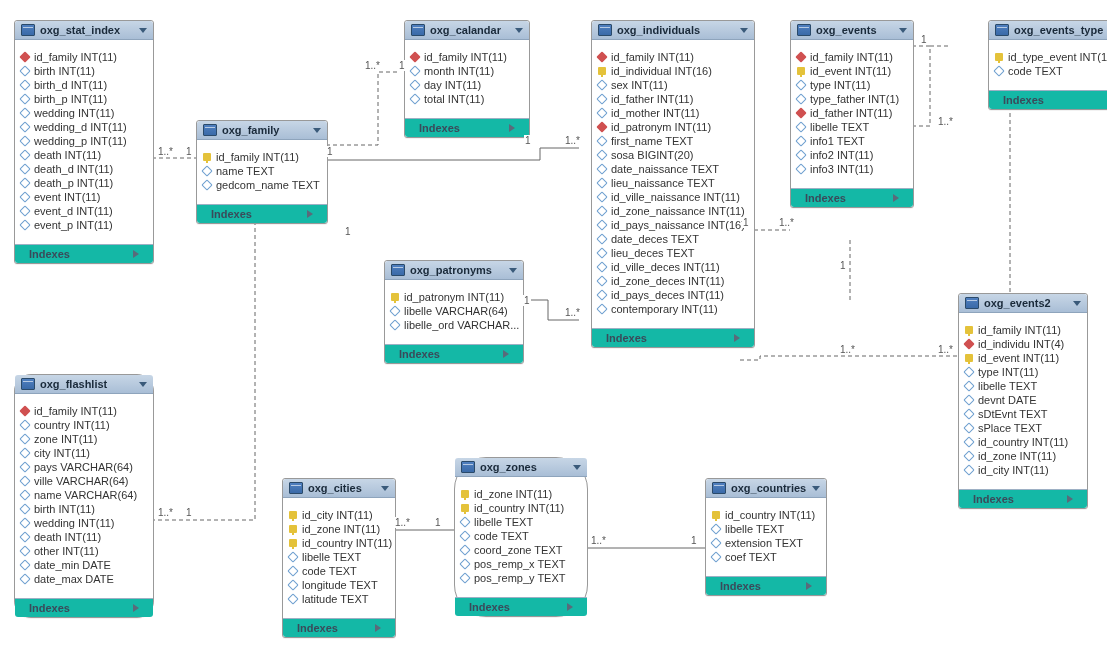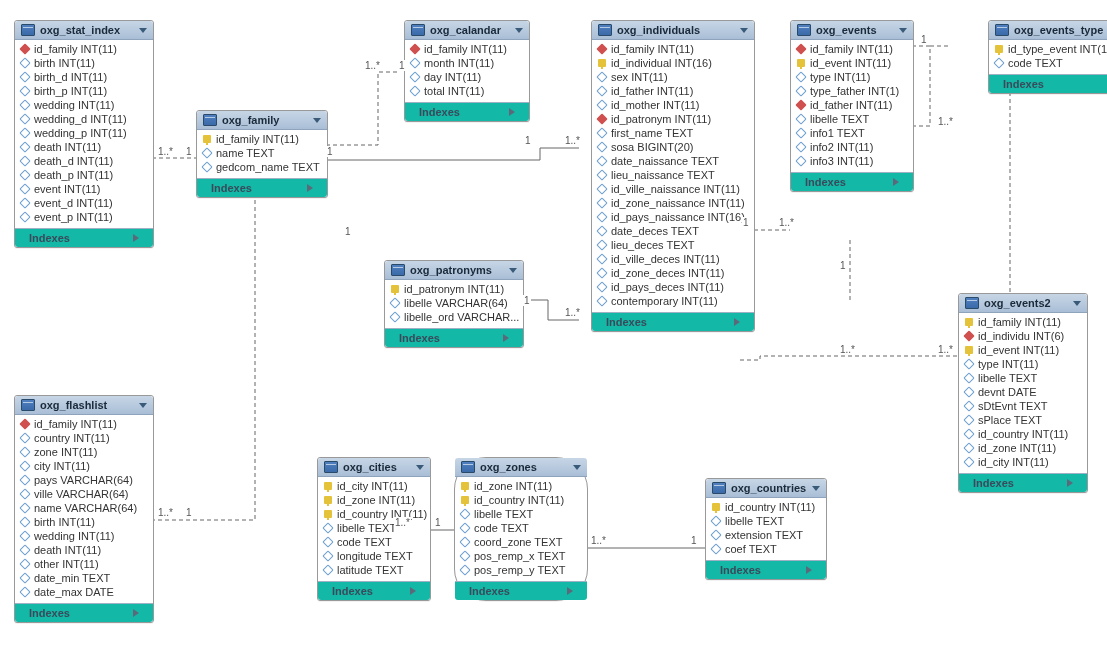--- a/index.html
+++ b/index.html
@@ -56,21 +56,21 @@
     opacity:.6;
   }
   .entity .hdr .ttl { flex: 1; }
   .entity .hdr .arrow {
     width: 0; height: 0;
     border-left: 4px solid transparent;
     border-right: 4px solid transparent;
     border-top: 5px solid #3a5a7a;
   }
   .entity .cols {
-    padding: 2px 0;
+    padding: 10px 0;
   }
   .col {
     display: flex;
     align-items: center;
     gap: 5px;
     padding: 1px 6px;
     white-space: nowrap;
   }
   .col .ic {
     width: 8px; height: 8px;
@@ -200,21 +200,21 @@
       <div class="col">
         <span class="ic opt"></span>
         <span>event_p INT(11)</span>
       </div>
     </div>
     <div class="idx">
       <span>Indexes</span>
       <span class="tri"></span>
     </div>
   </div>
-<div class="entity" id="e-flashlist" style="left:14px; top:395px; width:138px;">
+<div class="entity" id="e-flashlist" style="left:14px; top:374px; width:138px;border-radius:17px;">
     <div class="hdr">
       <span class="table-ic"></span>
       <span class="ttl">oxg_flashlist</span>
       <span class="arrow"></span>
     </div>
     <div class="cols">
       <div class="col">
         <span class="ic req"></span>
         <span>id_family INT(11)</span>
       </div>
@@ -253,33 +253,33 @@
       <div class="col">
         <span class="ic opt"></span>
         <span>death INT(11)</span>
       </div>
       <div class="col">
         <span class="ic opt"></span>
         <span>other INT(11)</span>
       </div>
       <div class="col">
         <span class="ic opt"></span>
-        <span>date_min TEXT</span>
+        <span>date_min DATE</span>
       </div>
       <div class="col">
         <span class="ic opt"></span>
         <span>date_max DATE</span>
       </div>
     </div>
     <div class="idx">
       <span>Indexes</span>
       <span class="tri"></span>
     </div>
   </div>
-<div class="entity" id="e-family" style="left:196px; top:110px; width:130px;">
+<div class="entity" id="e-family" style="left:196px; top:120px; width:130px;">
     <div class="hdr">
       <span class="table-ic"></span>
       <span class="ttl">oxg_family</span>
       <span class="arrow"></span>
     </div>
     <div class="cols">
       <div class="col">
         <span class="ic key"></span>
         <span>id_family INT(11)</span>
       </div>
@@ -516,21 +516,21 @@
       <span class="ttl">oxg_events2</span>
       <span class="arrow"></span>
     </div>
     <div class="cols">
       <div class="col">
         <span class="ic key"></span>
         <span>id_family INT(11)</span>
       </div>
       <div class="col">
         <span class="ic req"></span>
-        <span>id_individu INT(6)</span>
+        <span>id_individu INT(4)</span>
       </div>
       <div class="col">
         <span class="ic key"></span>
         <span>id_event INT(11)</span>
       </div>
       <div class="col">
         <span class="ic opt"></span>
         <span>type INT(11)</span>
       </div>
       <div class="col">
@@ -560,21 +560,21 @@
       <div class="col">
         <span class="ic opt"></span>
         <span>id_city INT(11)</span>
       </div>
     </div>
     <div class="idx">
       <span>Indexes</span>
       <span class="tri"></span>
     </div>
   </div>
-<div class="entity" id="e-cities" style="left:282px; top:457px; width:112px;margin-left:35px;">
+<div class="entity" id="e-cities" style="left:282px; top:478px; width:112px;">
     <div class="hdr">
       <span class="table-ic"></span>
       <span class="ttl">oxg_cities</span>
       <span class="arrow"></span>
     </div>
     <div class="cols">
       <div class="col">
         <span class="ic key"></span>
         <span>id_city INT(11)</span>
       </div>

